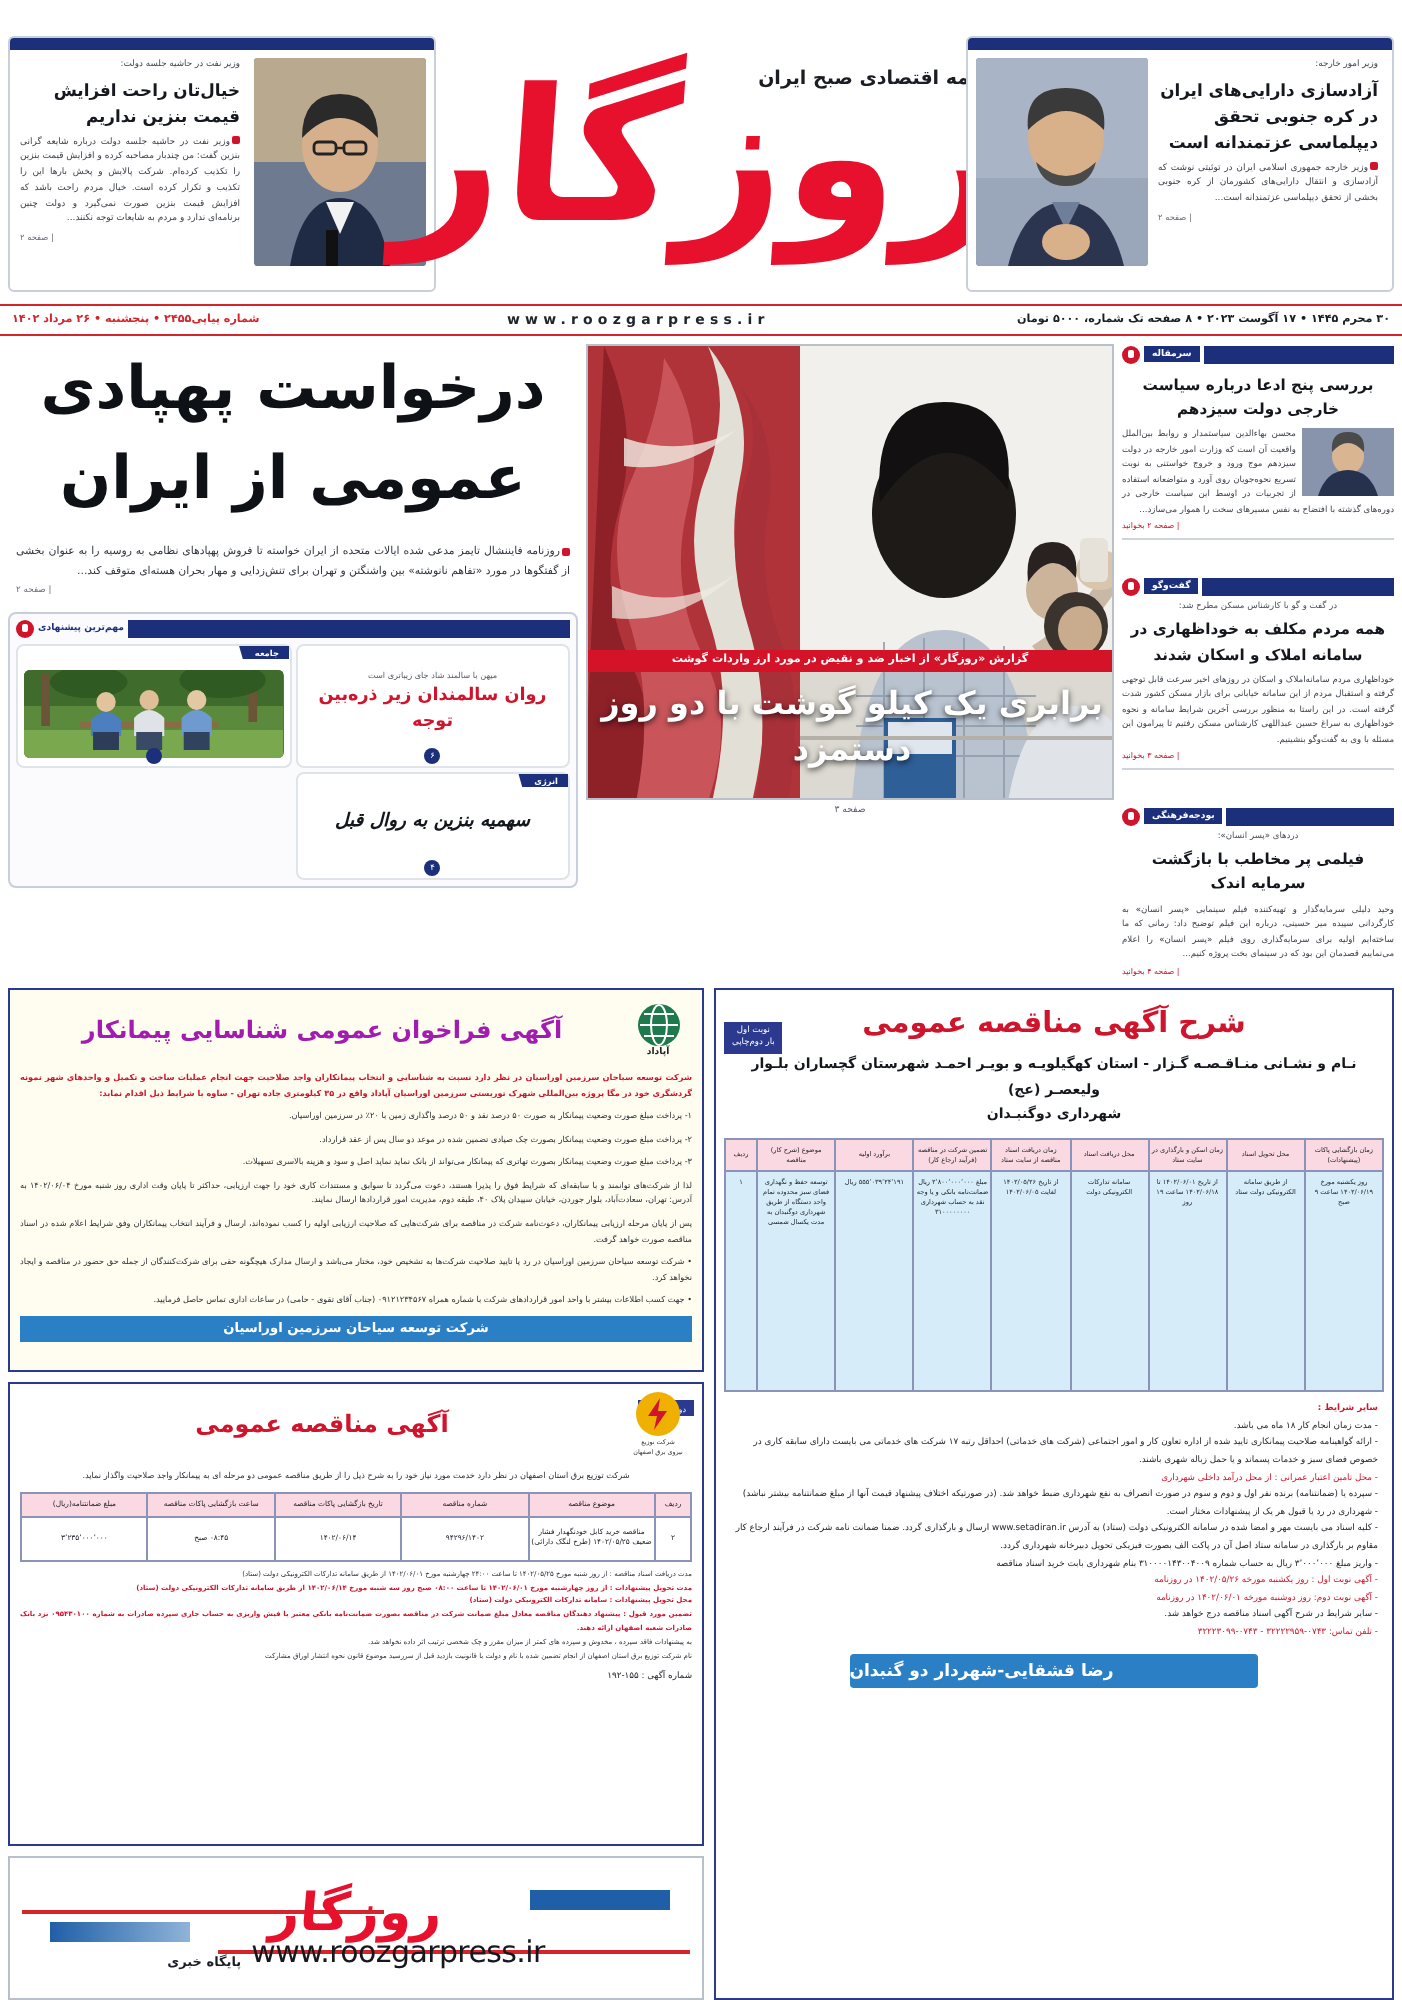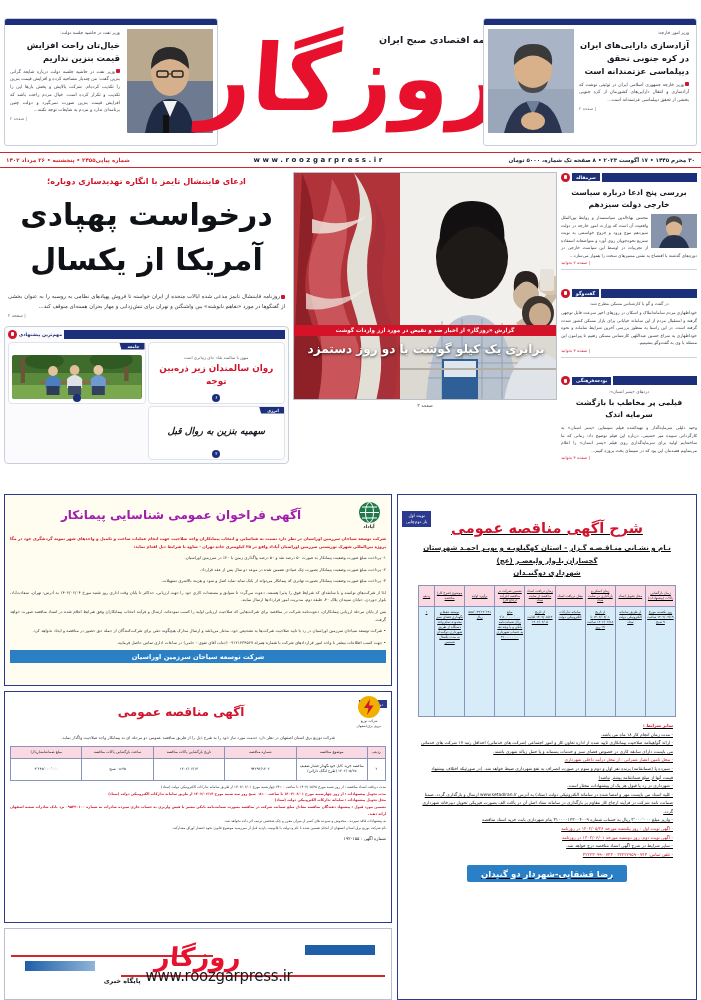--- a/index.html
+++ b/index.html
@@ -82,21 +82,21 @@
   .side-more { font-size:4px; color:#d0142c; text-align:left; margin-top:1px;}
 
   
   .center { width:264px; position:relative; }
   .photo { position:relative; width:100%; height:228px; overflow:hidden;
            border:1px solid #b9bfcb; }
   .cap-red { position:absolute; right:0; left:0; top:152px; background:#d41228;
              color:#fff; font-size:5.6px; font-weight:bold; text-align:center;
              padding:2.4px 4px; }
   .cap-title { position:absolute; right:4px; left:6px; top:168px; color:#fff;
-               font-size:12px; font-weight:bold; text-align:center;
+               font-size:16px; font-weight:bold; text-align:center;
                line-height:1.42; text-shadow:0 1px 3px rgba(0,0,0,.75); }
   .cap-page { font-size:4.6px; color:#55596a; text-align:center; margin-top:3px;}
 
   
   .right-col { flex:1; display:flex; flex-direction:column; }
   .hl-kicker { color:#d0142c; font-size:8.2px; font-weight:bold;
                text-align:center; margin:4px 0 6px; }
   .hl-title { font-size:30px; font-weight:bold; color:#0e1116; text-align:center;
               line-height:1.5; letter-spacing:-0.4px; }
   .hl-lead { font-size:5.4px; color:#2e333c; line-height:1.9; text-align:justify;
@@ -122,22 +122,22 @@
   .nb-title.dark { color:#14171d; font-size:9.2px; margin-top:14px;font-style:italic;}
   .nb-photo { margin-top:9px; height:44px; border-radius:3px; overflow:hidden;
               background:#4e7c3a; }
   .nb-pg { position:absolute; bottom:1px; left:50%; transform:translateX(-50%);
            width:8px; height:8px; border-radius:50%; background:#1b2f7a;
            color:#fff; font-size:4.2px; line-height:8px; text-align:center; }
 
   
   .ads { position:absolute; top:494px; left:0; width:701px; height:506px;
          display:flex; padding:0 4px; gap:5px; }
-  .ad-left { width:300px; border:1.6px solid #2b3a8f; background:#fff;
-             position:relative; padding:20px;text-decoration:underline; }
+  .ad-left { width:340px; border:1.6px solid #2b3a8f; background:#fff;
+             position:relative; padding:4px; }
   .ad-right-col { flex:1; display:flex; flex-direction:column; gap:5px; }
 
   .ad-title-red { color:#d0142c; font-size:14.5px; font-weight:bold;
                   text-align:center; margin:5px 0 6px; }
   .ad-corner { position:absolute; left:4px; top:16px; background:#2b3a8f;
                color:#fff; font-size:4.3px; padding:1.5px 4px; line-height:1.5;
                text-align:center;}
   .ad-sub { font-size:7px; color:#14171d; text-align:center; line-height:1.8;
             font-weight:bold; margin-bottom:5px; padding:0 4px;}
 
@@ -147,21 +147,21 @@
                     font-weight:normal; vertical-align:middle; }
   table.tender td { background:#d6ecf8; border:1px solid #8c93b8; font-size:3.3px;
                     color:#20242c; padding:3px 1px; line-height:1.5;
                     text-align:center; vertical-align:top; height:110px;}
 
   .ad-terms { margin-top:5px; font-size:4.4px; color:#1a1d24; line-height:1.95;
               text-align:right; padding:0 3px;}
   .ad-terms .t-head { color:#d0142c; font-weight:bold; }
   .ad-terms .hl { color:#d0142c; }
   .ad-sign { margin:6px auto 4px; background:#2b7fc4; color:#fff; font-size:8.5px;
-             font-weight:bold; text-align:center; padding:3.5px 0; width:62%;
+             font-weight:bold; text-align:left; padding:3.5px 0; width:62%;
              border-radius:2px;}
 
   
   .ad-box { border:1.6px solid #2b3a8f; background:#fff; padding:4px 5px;
             position:relative; }
   .ad-box.yellow { background:#fffdf0; }
   .ad-head-row { display:flex; align-items:center; justify-content:space-between;}
   .ad-h-title { font-size:12px; font-weight:bold; color:#a21caf; flex:1;
                 text-align:center; }
   .ad-logo { width:34px; height:32px; flex:none; position:relative;
@@ -315,20 +315,21 @@
         <div class="side-more">| صفحه ۲ بخوانید</div>
       </div>
 
       <div class="side-item">
         <div class="side-head">
           <div class="side-head-bar"></div>
           <div class="side-head-tag">گفت‌وگو</div>
           <div class="side-bullet"></div>
         </div>
         <div class="side-kicker">در گفت‌ و گو با کارشناس مسکن مطرح شد:</div>
+        <div class="side-title">همه مردم مکلف به خوداظهاری در سامانه املاک و اسکان شدند</div>
         <div class="side-body">خوداظهاری مردم سامانه‌املاک و اسکان در روزهای اخیر سرعت قابل توجهی گرفته و استقبال مردم از این سامانه خیابانی برای بازار مسکن کشور شدت گرفته است. در این راستا به منظور بررسی آخرین شرایط سامانه و نحوه خوداظهاری به سراغ حسین عبداللهی کارشناس مسکن رفتیم تا پیرامون این مسئله با وی به گفت‌وگو بنشینیم.</div>
         <div class="side-more">| صفحه ۳ بخوانید</div>
       </div>
 
       <div class="side-item" style="border-bottom:none;">
         <div class="side-head">
           <div class="side-head-bar"></div>
           <div class="side-head-tag">بودجه‌فرهنگی</div>
           <div class="side-bullet"></div>
         </div>
@@ -371,23 +372,22 @@
           <rect x="152" y="188" width="32" height="16" fill="#dfe6ee"></rect>
           <path d="M108 196 h156" stroke="#b4b0a8" stroke-width="2"></path>
         </svg>
         <div class="cap-red">گزارش «روزگار» از اخبار ضد و نقیض در مورد ارز واردات گوشت</div>
         <div class="cap-title">برابری یک کیلو گوشت با دو روز دستمزد</div>
       </div>
       <div class="cap-page">صفحه ۳</div>
     </div>
 
     <div class="right-col">
-      <div class="hl-kicker">ادعای فایننشال تایمز با انگاره تهدیدسازی دوباره؛</div>
       <div class="hl-title">درخواست پهپادی</div>
-      <div class="hl-title">آمریکا از یکسال</div>
+      <div class="hl-title">عمومی از ایران</div>
       <div class="hl-lead"><span class="red-sq"></span><span>روزنامه فایننشال تایمز مدعی شده ایالات متحده از ایران خواسته تا فروش پهپادهای نظامی به روسیه را به عنوان بخشی از گفتگوها در مورد «تفاهم نانوشته» بین واشنگتن و تهران برای تنش‌زدایی و مهار بحران هسته‌ای متوقف کند...</span></div>
       <div class="hl-page">| صفحه ۲</div>
 
       <div class="news-box">
         <div class="nb-head">
           <div class="nb-bar"></div>
           <div class="nb-tag">مهم‌ترین پیشنهادی</div>
           <div class="side-bullet"></div>
         </div>
         <div class="nb-grid">

